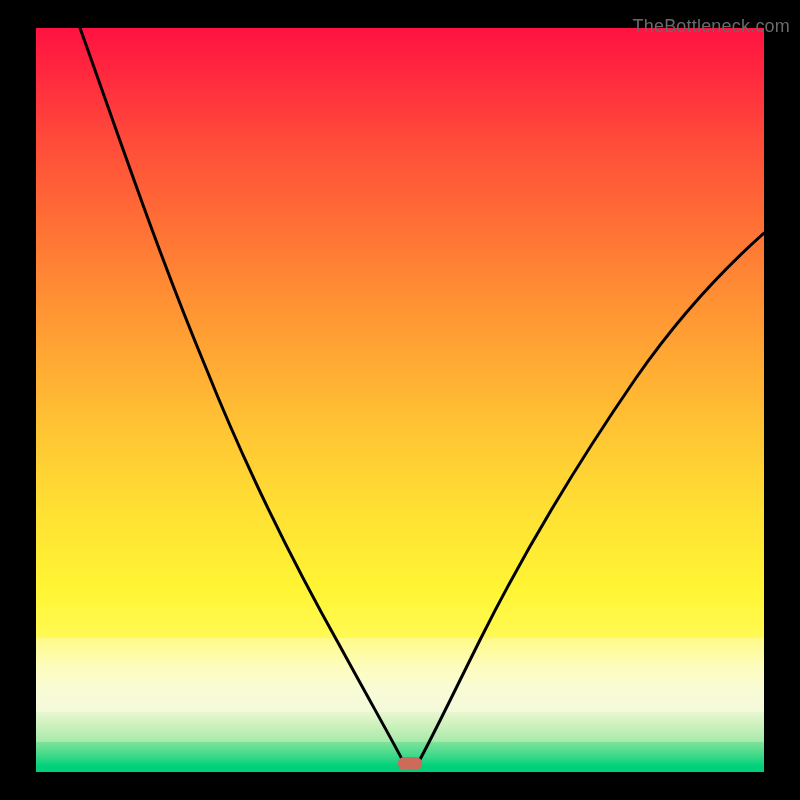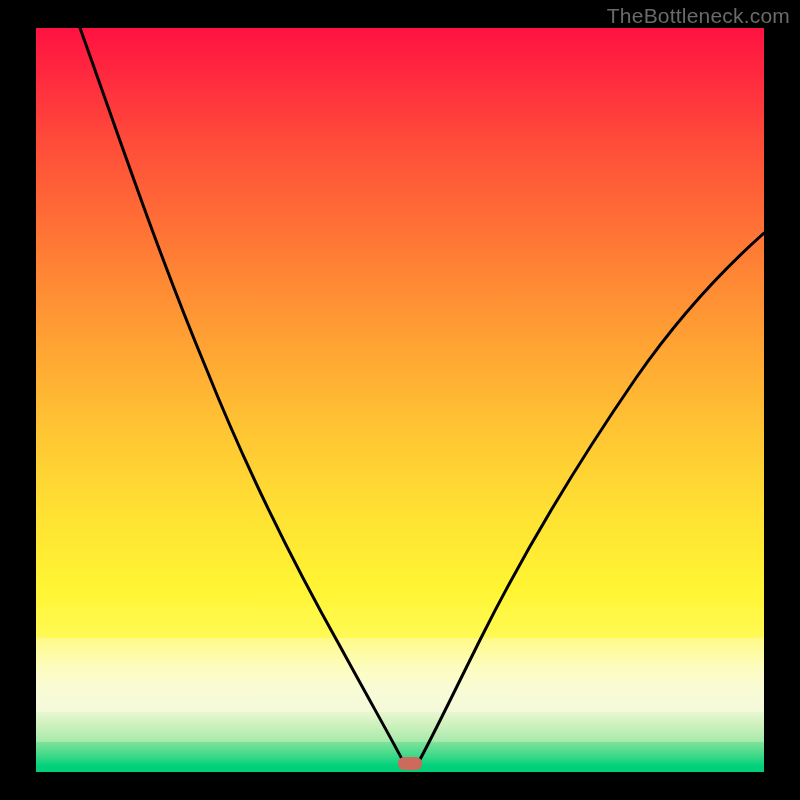--- a/index.html
+++ b/index.html
@@ -12,24 +12,24 @@
     font-family: Arial, Helvetica, sans-serif;
   }
   .frame {
     position: relative;
     width: 800px;
     height: 800px;
     background: #000;
   }
   .watermark {
     position: absolute;
-    top: 4px;
+    top: 16px;
     right: 10px;
     color: #6a6a6a;
-    font-size: 21px;
+    font-size: 18px;
     font-weight: 500;
     letter-spacing: 0.2px;
     z-index: 20;
   }
   .plot-area {
     position: absolute;
     left: 36px;
     top: 28px;
     width: 728px;
     height: 744px;

